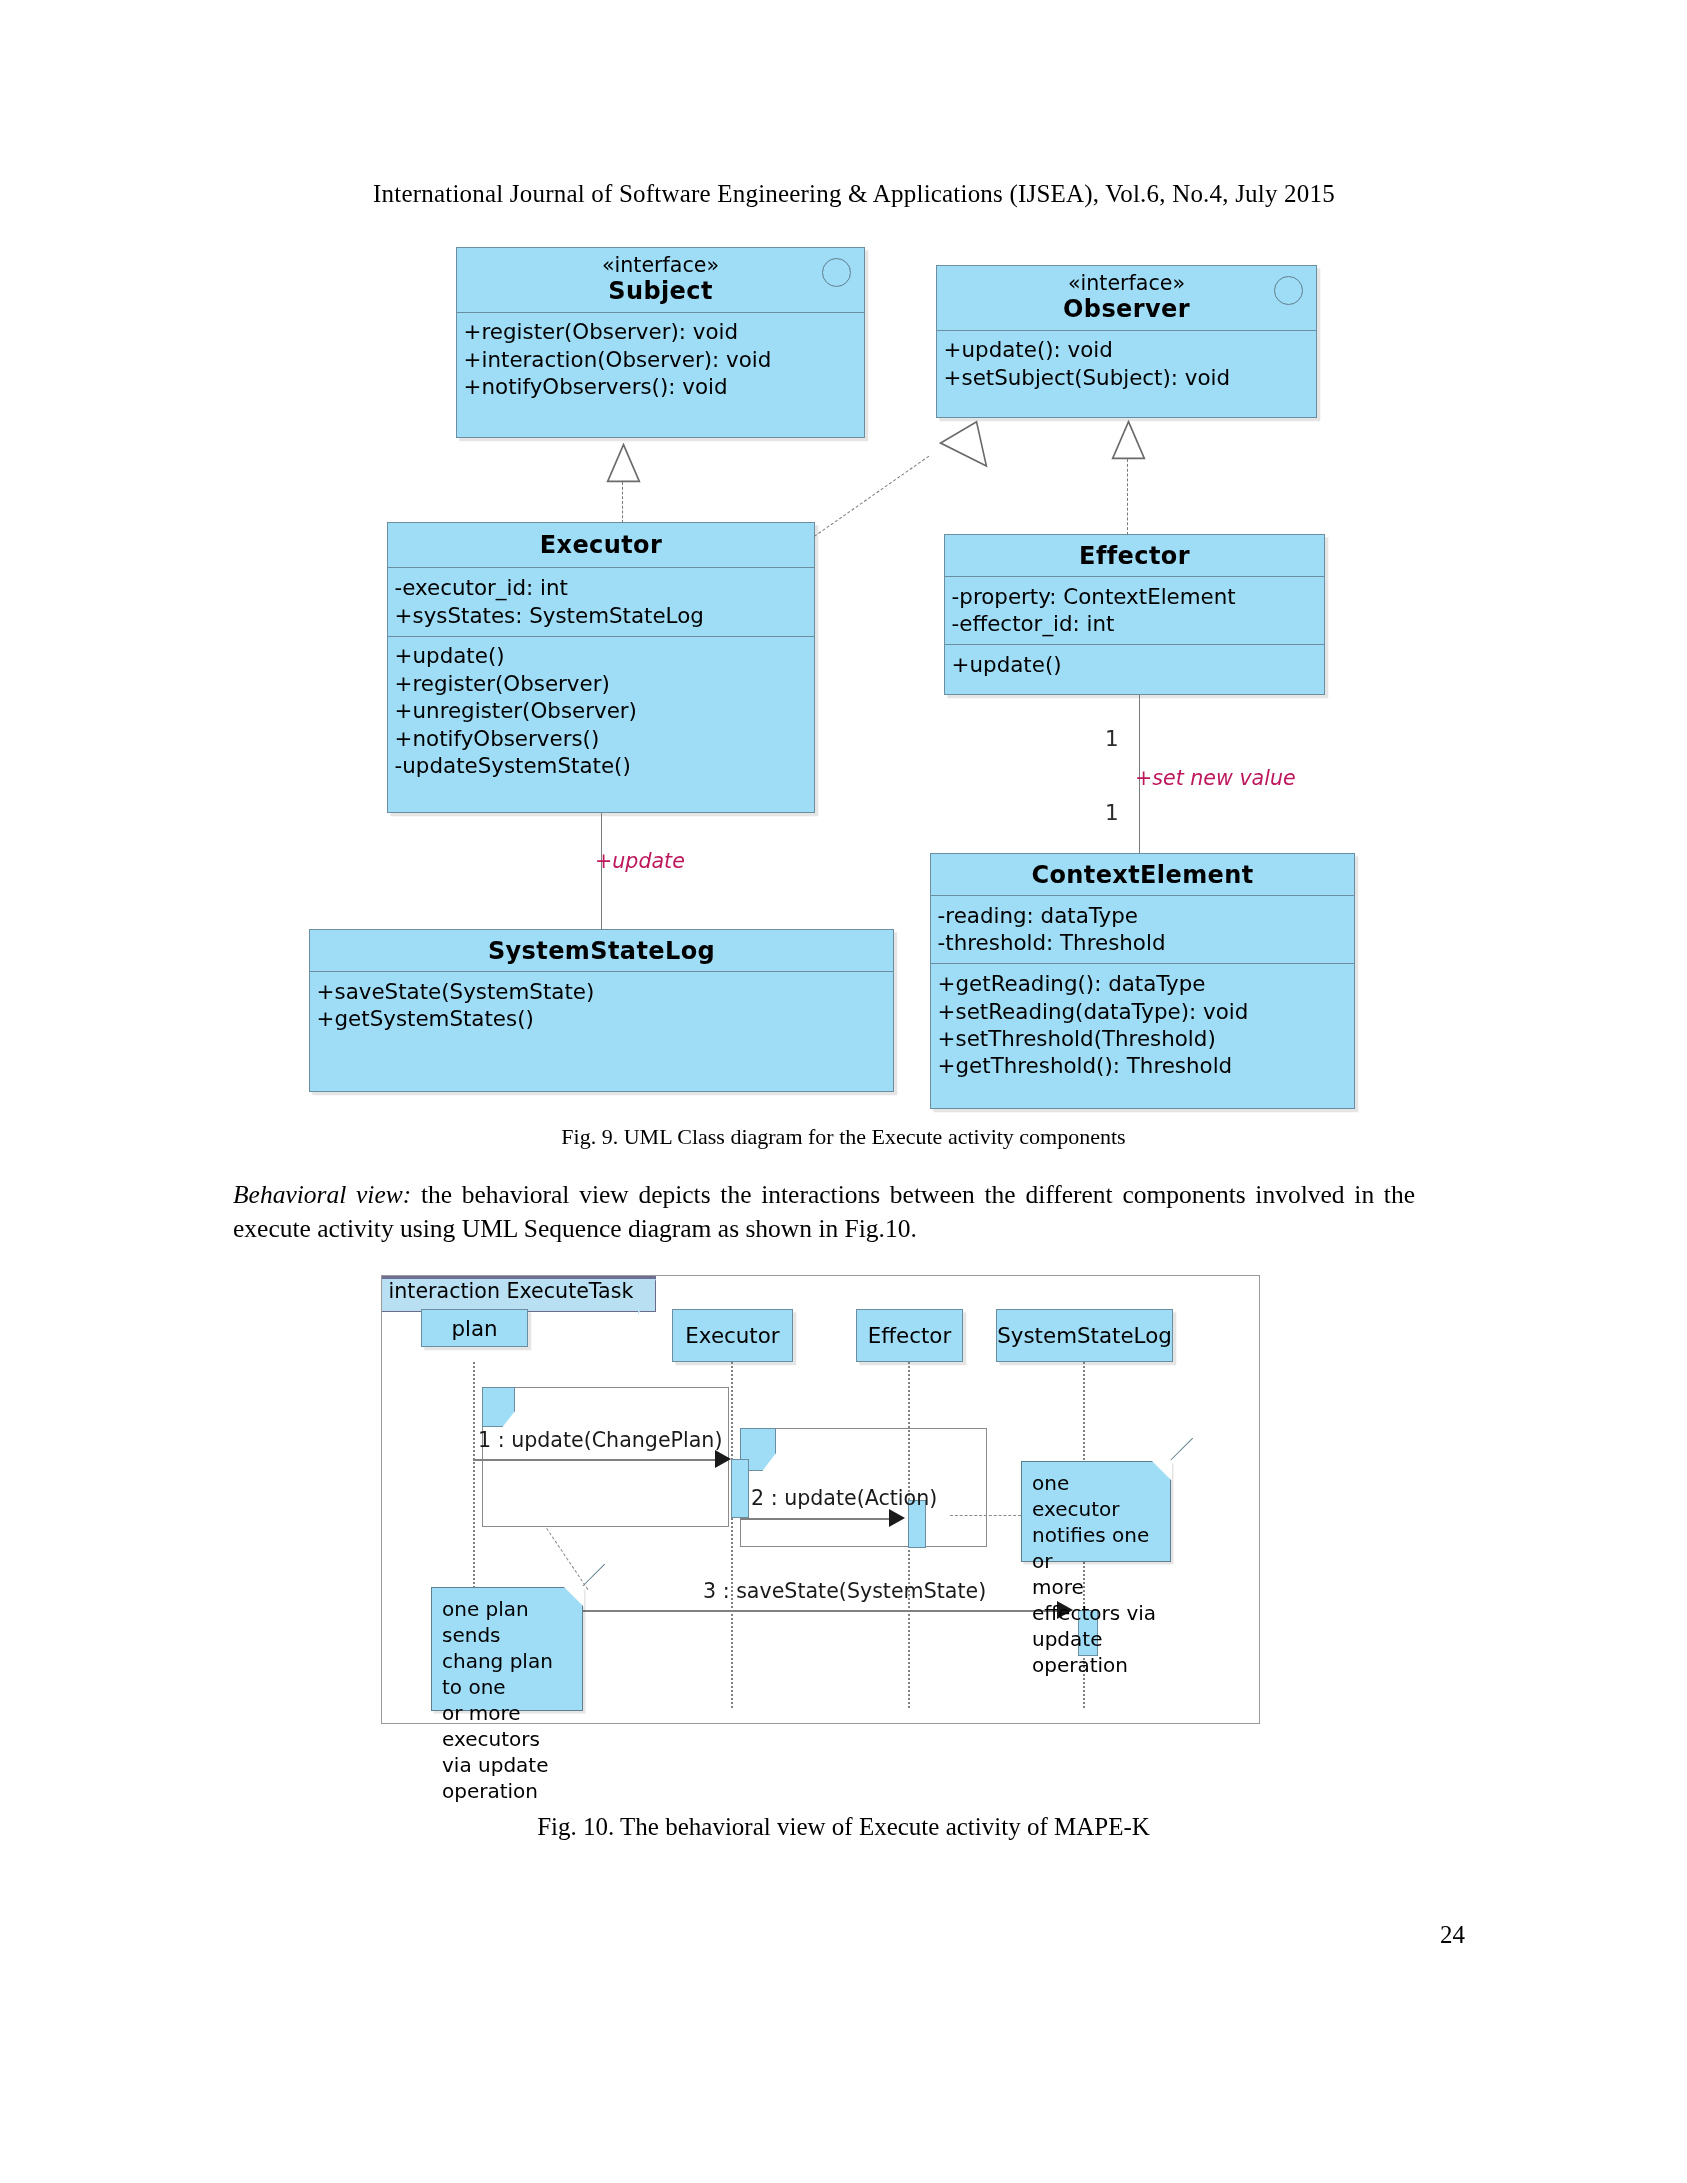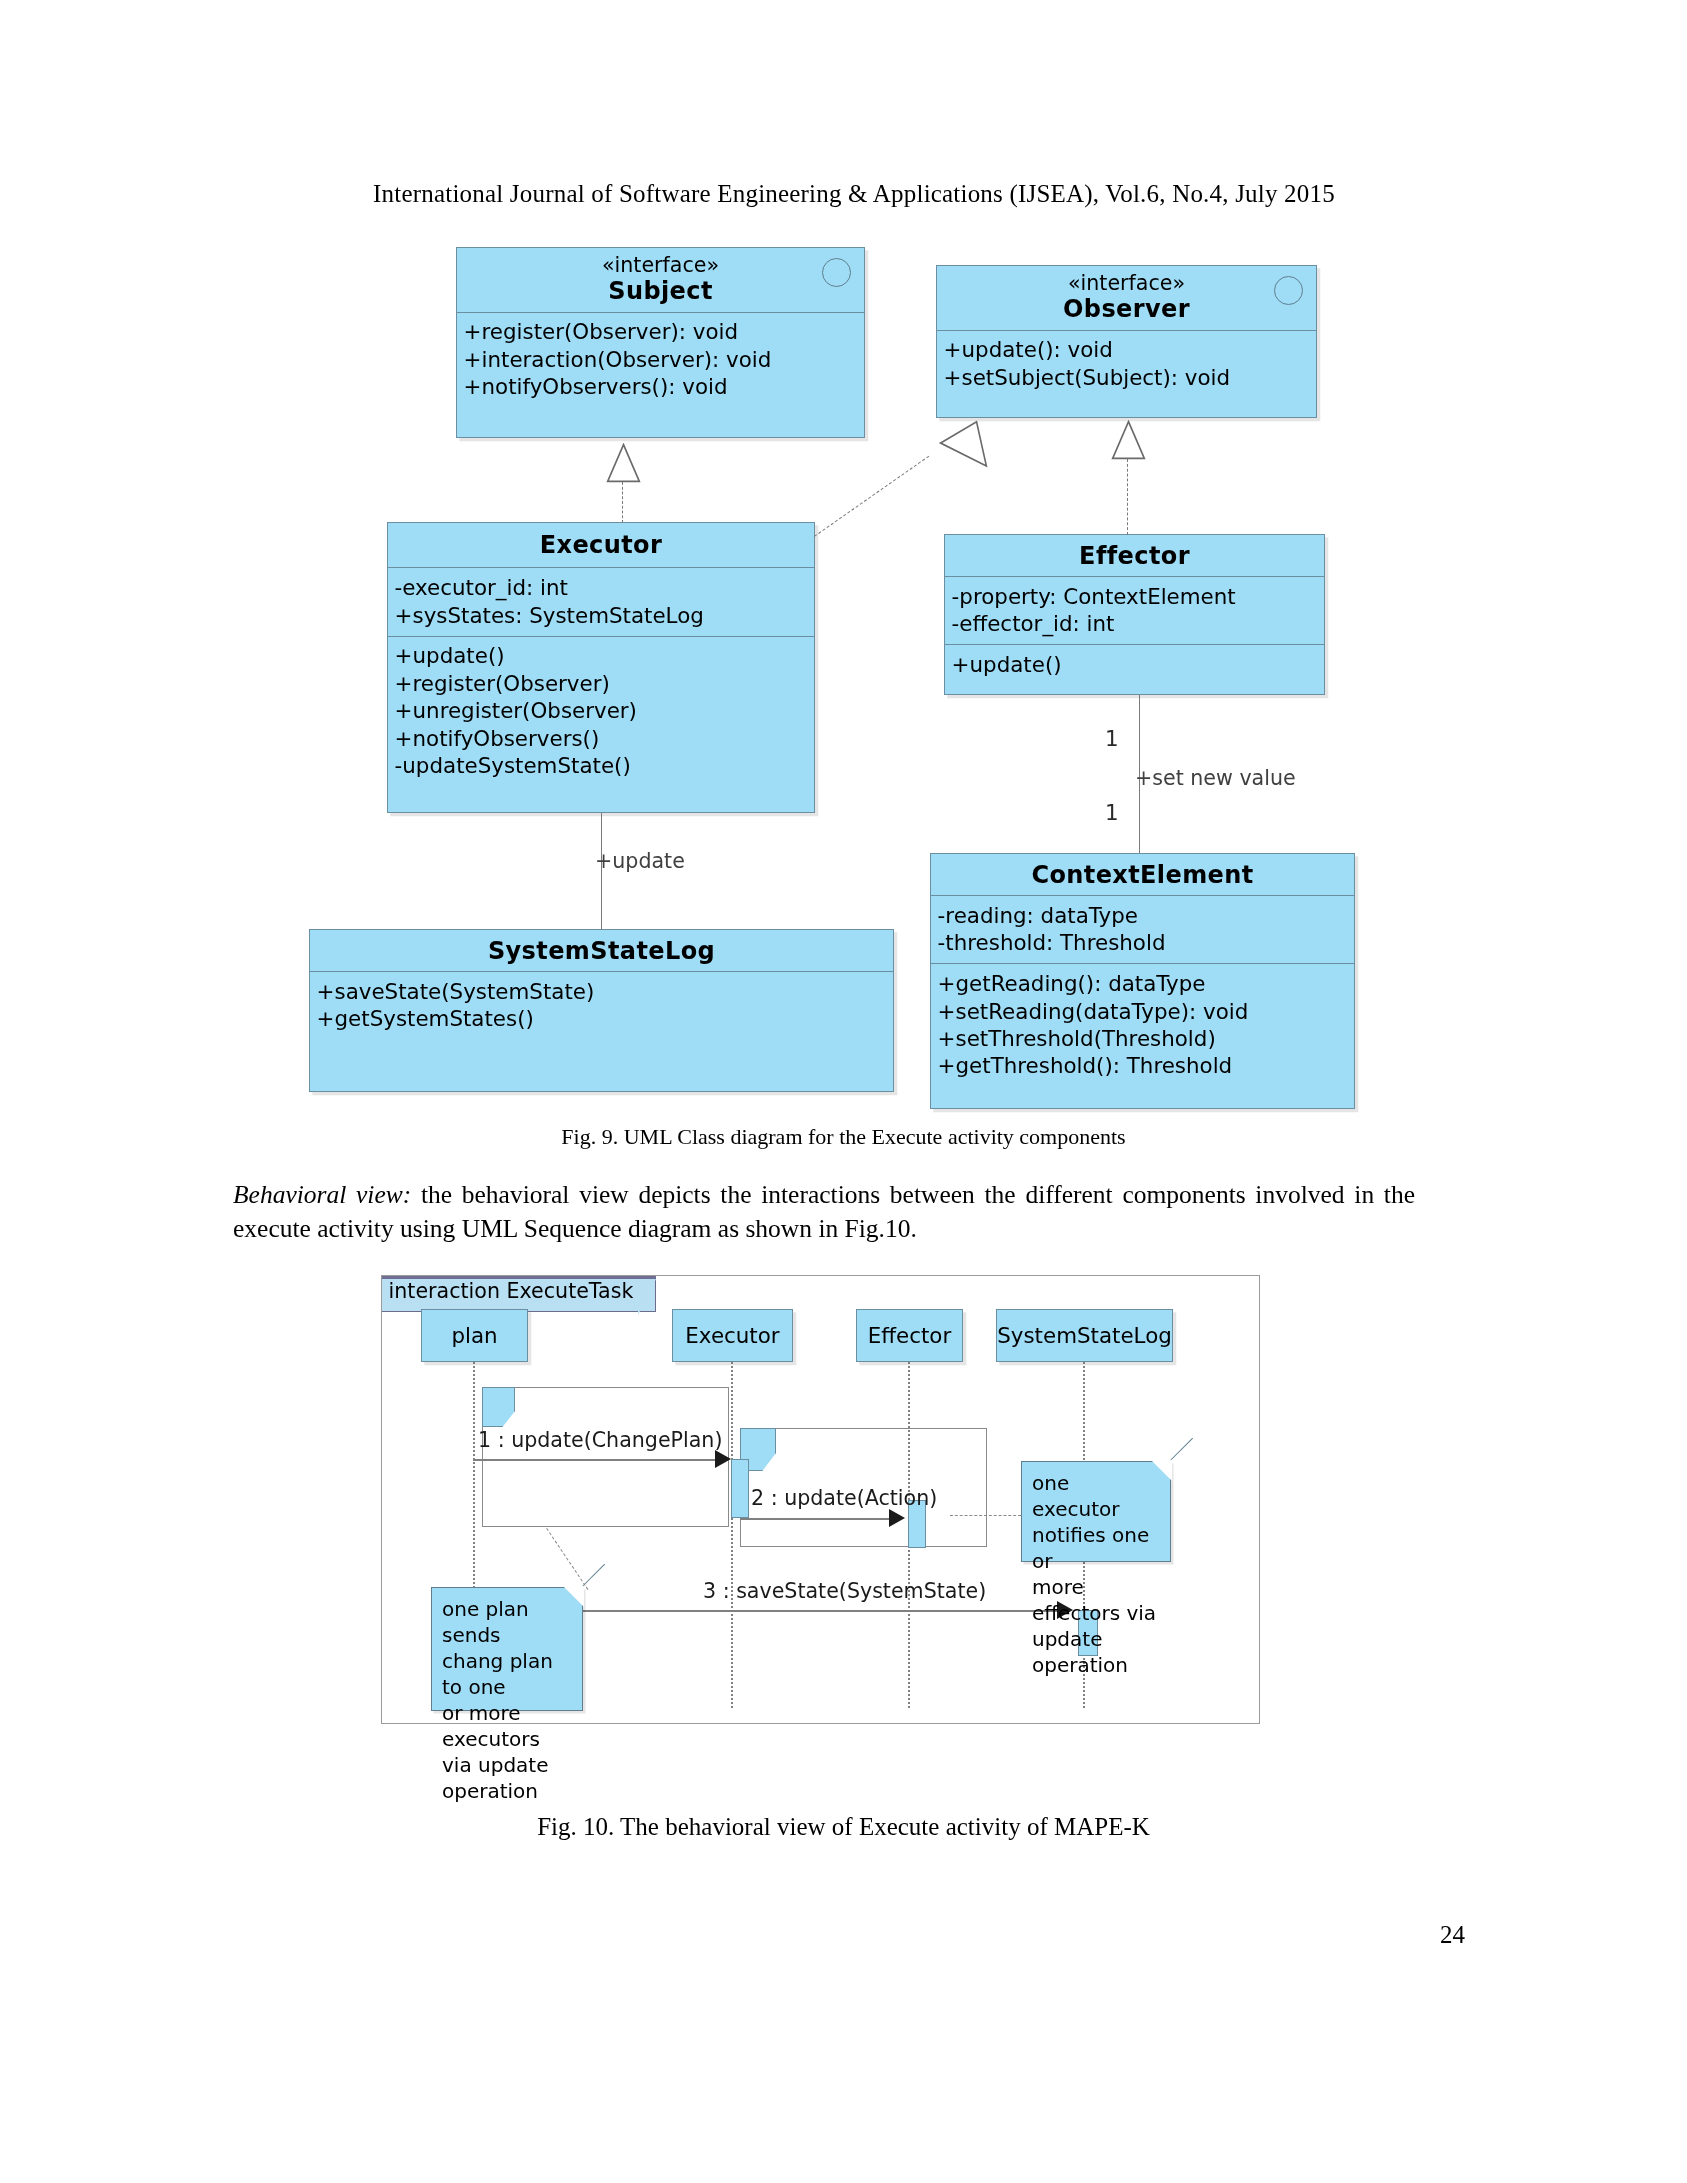--- a/index.html
+++ b/index.html
@@ -93,21 +93,22 @@
     transform-origin: 0 0;
   }
   .tri-wrap { position: absolute; }
   .tri-wrap svg { display: block; }
 
   .conn-label {
     position: absolute;
     font-family: "DejaVu Sans", sans-serif;
     font-size: 20.6px;
     white-space: nowrap;
-    color: #404040;
+    color: #be185d;
+    font-style: italic;
   }
   .mult-label {
     position: absolute;
     font-family: "DejaVu Sans", sans-serif;
     font-size: 21.4px;
     color: #2a2a2a;
   }
 
   
   .caption {
@@ -381,21 +382,21 @@
 <div id="body-paragraph">
   <span class="term">Behavioral view:</span><span>  the behavioral view depicts the interactions between the different components involved in the execute activity using UML Sequence diagram as shown in Fig.10.</span>
 </div>
 
 <div id="seq-frame">
 
   <div id="seq-tab">
     <span>interaction ExecuteTask</span>
   </div>
 
-  <div class="lifeline-box" style="left:39px; top:33px; width:107px; height:53px;">
+  <div class="lifeline-box" style="left:39px; top:33px; width:107px; height:38px;">
     <span>plan</span>
   </div>
   <div class="lifeline-box" style="left:290px; top:33px; width:121px; height:53px;">
     <span>Executor</span>
   </div>
   <div class="lifeline-box" style="left:474px; top:33px; width:107px; height:53px;">
     <span>Effector</span>
   </div>
   <div class="lifeline-box" style="left:614px; top:33px; width:177px; height:53px;">
     <span>SystemStateLog</span>

